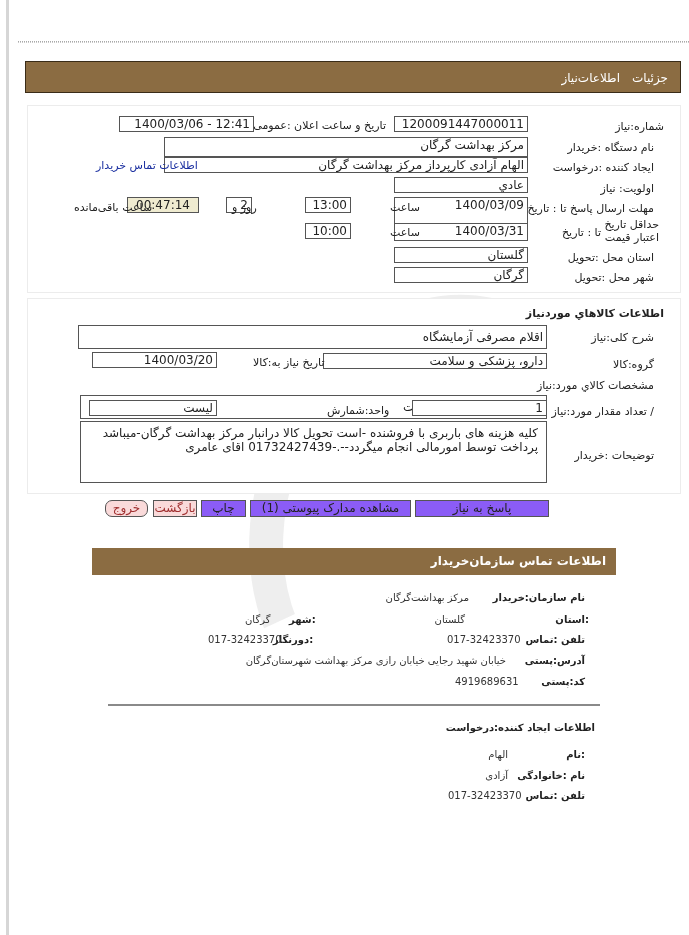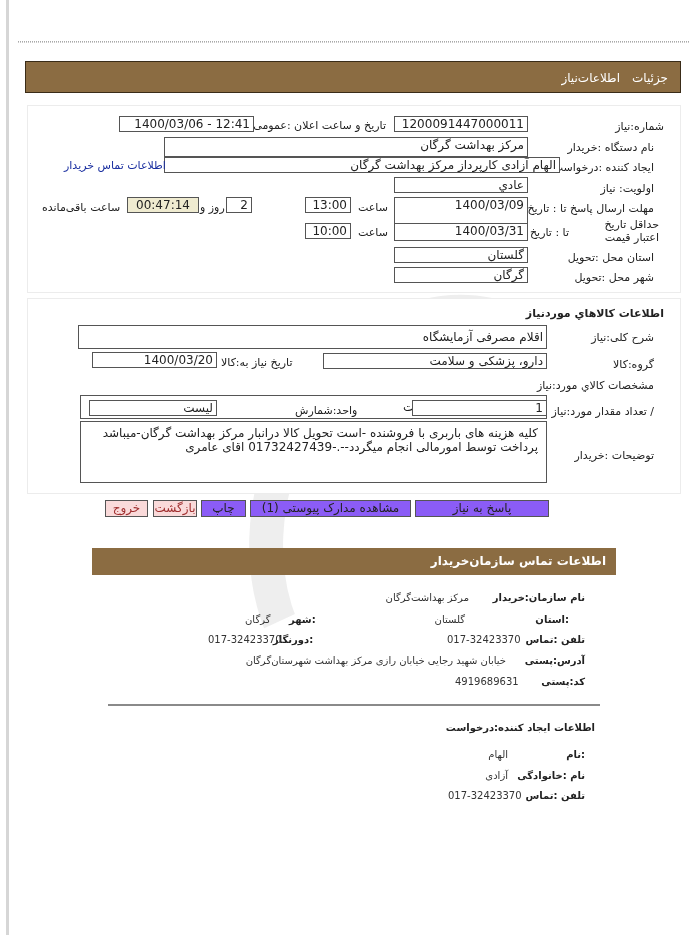--- a/index.html
+++ b/index.html
@@ -4,21 +4,21 @@
 <style>
   html, body { margin:0; padding:0; background:#fff; }
   body { width:689px; height:935px; position:relative; overflow:hidden;
          font-family:"DejaVu Sans", sans-serif; font-size:11px; color:#222; direction:rtl; }
   .leftrail { position:absolute; left:6px; top:0; width:3px; height:935px; background:#d6d6d6; }
   .dotline { position:absolute; left:18px; top:41px; width:671px; height:0; border-top:1px dotted #a9a9a9; border-bottom:1px dotted #c9c9c9; }
   .topbar { position:absolute; left:25px; top:61px; width:656px; height:32px; background:#8b6c42;
             border:1px solid #3a2c18; box-sizing:border-box; }
   .topbar span { position:absolute; top:9px; color:#fff; font-size:12px; }
   .panel { position:absolute; border:1px solid #ececec; background:#fff; }
-  .lbl { position:absolute; font-size:11px; color:#222; white-space:nowrap; }
+  .lbl { position:absolute; font-size:11px; color:#222; white-space:nowrap;margin-left:32px; }
   .box { position:absolute; border:1px solid #555; background:#fff; box-sizing:border-box;
          font-size:12px; padding:0 3px; line-height:15px; white-space:nowrap; overflow:hidden; text-align:right; }
   .box.ltr { direction:ltr; text-align:right; }
   .link { color:#1a2fa0; }
   .sec-title { position:absolute; font-weight:bold; font-size:11px; }
   .btn { position:absolute; height:17px; border:1px solid #555; box-sizing:border-box;
          text-align:center; font-size:12px; line-height:15px; }
   .btn.green { background:#8b5cf6; }
   .btn.pink { background:#fadada; color:#a03030; }
   .brownbar { position:absolute; left:92px; top:548px; width:524px; height:27px; background:#8b6c42; }
@@ -45,21 +45,21 @@
 
 <span class="lbl" style="right:25px;top:120px;">شماره:نیاز</span>
 <div class="box ltr" style="left:394px;top:116px;width:134px;height:16px;">1200091447000011</div>
 <span class="lbl" style="right:303px;top:119px;">تاریخ و ساعت اعلان :عمومی</span>
 <div class="box ltr" style="left:119px;top:116px;width:135px;height:16px;">1400/03/06 - 12:41</div>
 
 <span class="lbl" style="right:35px;top:141px;">نام دستگاه :خریدار</span>
 <div class="box" style="left:164px;top:137px;width:364px;height:20px;">مرکز بهداشت گرگان</div>
 
 <span class="lbl" style="right:35px;top:161px;">ایجاد کننده :درخواست</span>
-<div class="box" style="left:164px;top:157px;width:396px;height:16px;">الهام آزادی کارپرداز مرکز بهداشت گرگان</div>
+<div class="box" style="left:164px;top:157px;width:364px;height:16px;">الهام آزادی کارپرداز مرکز بهداشت گرگان</div>
 <span class="lbl link" style="left:64px;top:159px;">اطلاعات تماس خریدار</span>
 
 <span class="lbl" style="right:35px;top:182px;">اولویت: نیاز</span>
 <div class="box" style="left:394px;top:177px;width:134px;height:16px;">عادي</div>
 
 <span class="lbl" style="right:35px;top:202px;">مهلت ارسال پاسخ  تا : تاریخ</span>
 <div class="box ltr" style="left:394px;top:197px;width:134px;height:32px;">1400/03/09</div>
 <span class="lbl" style="left:358px;top:201px;">ساعت</span>
 <div class="box ltr" style="left:305px;top:197px;width:46px;height:16px;">13:00</div>
 <div class="box ltr" style="left:226px;top:197px;width:26px;height:16px;">2</div>
@@ -98,30 +98,30 @@
 <span class="lbl" style="left:295px;top:404px;">واحد:شمارش</span>
 <div class="box" style="left:89px;top:400px;width:128px;height:16px;">لیست</div>
 
 <span class="lbl" style="right:35px;top:449px;">توضیحات :خریدار</span>
 <div class="box" style="left:80px;top:421px;width:467px;height:62px;white-space:normal;padding:4px 8px;line-height:14px;">کلیه هزینه های باربری با فروشنده -است تحویل کالا درانبار مرکز بهداشت گرگان-میباشد پرداخت توسط امورمالی انجام میگردد--.-01732427439 اقای عامری</div>
 
 <div class="btn green" style="left:415px;top:500px;width:134px;">پاسخ به نیاز</div>
 <div class="btn green" style="left:250px;top:500px;width:161px;">مشاهده مدارک پیوستی (1)</div>
 <div class="btn green" style="left:201px;top:500px;width:45px;">چاپ</div>
 <div class="btn pink" style="left:153px;top:500px;width:44px;">بازگشت</div>
-<div class="btn pink" style="left:105px;top:500px;width:43px;">خروج</div>
+<div class="btn pink" style="left:105px;top:500px;width:43px;border-radius:7px;">خروج</div>
 
 <div class="brownbar">
   <span>اطلاعات  تماس  سازمان‌خریدار</span>
 </div>
 
 <span class="c-lbl" style="right:104px;top:592px;">نام سازمان:خریدار</span>
 <span class="c-val" style="right:220px;top:592px;">مرکز بهداشت‌گرگان</span>
 
-<span class="c-lbl" style="right:120px;top:614px;">:استان</span>
+<span class="c-lbl" style="right:100px;top:614px;">:استان</span>
 <span class="c-val" style="right:224px;top:614px;">گلستان</span>
 <span class="c-lbl" style="left:289px;top:614px;">:شهر</span>
 <span class="c-val" style="left:245px;top:614px;">گرگان</span>
 
 <span class="c-lbl" style="right:104px;top:634px;">تلفن :تماس</span>
 <span class="c-val" style="left:447px;top:634px;">017-32423370</span>
 <span class="c-lbl" style="left:273px;top:634px;">:دورنگار</span>
 <span class="c-val" style="left:208px;top:634px;">017-32423370</span>
 
 <span class="c-lbl" style="right:104px;top:655px;">آدرس:پستی</span>

